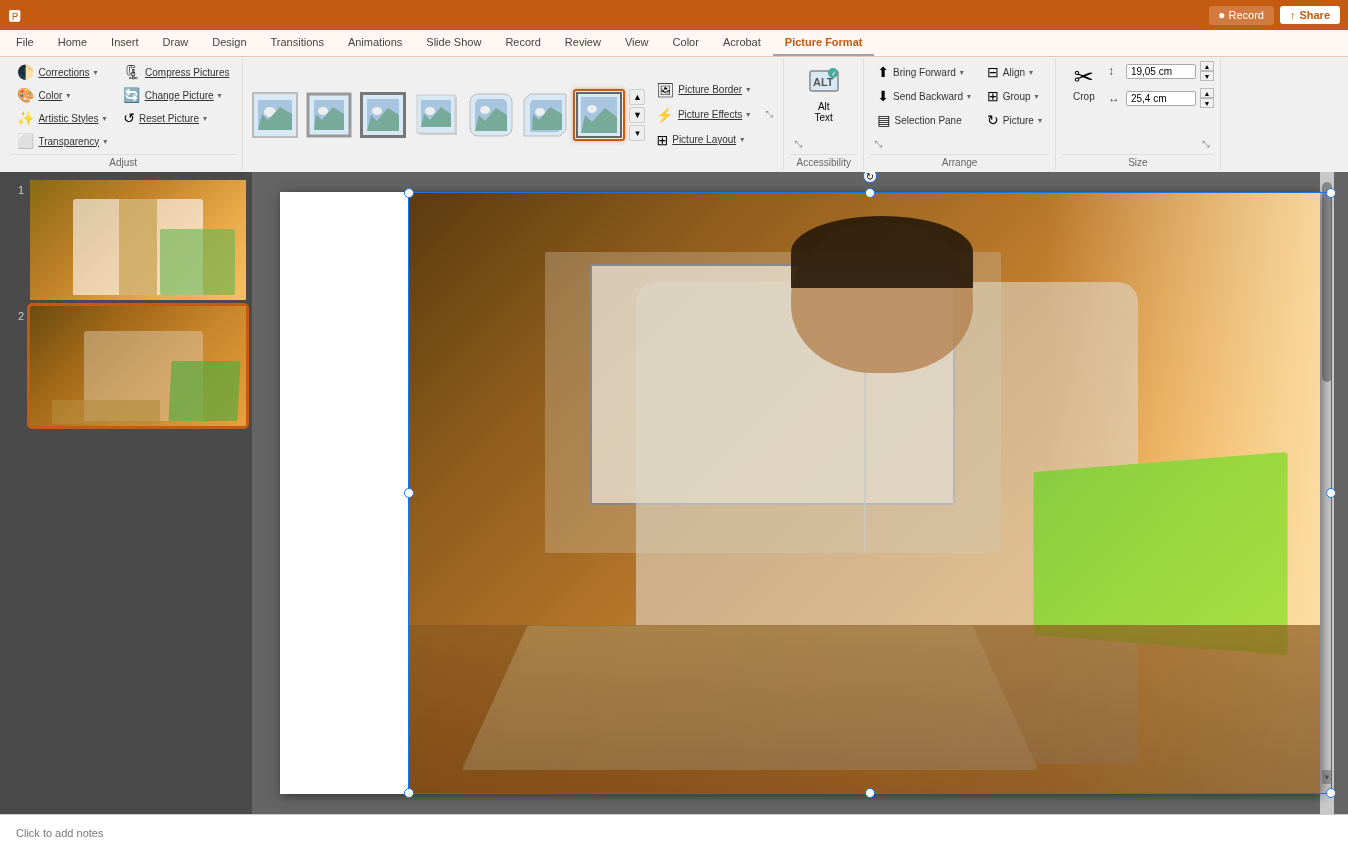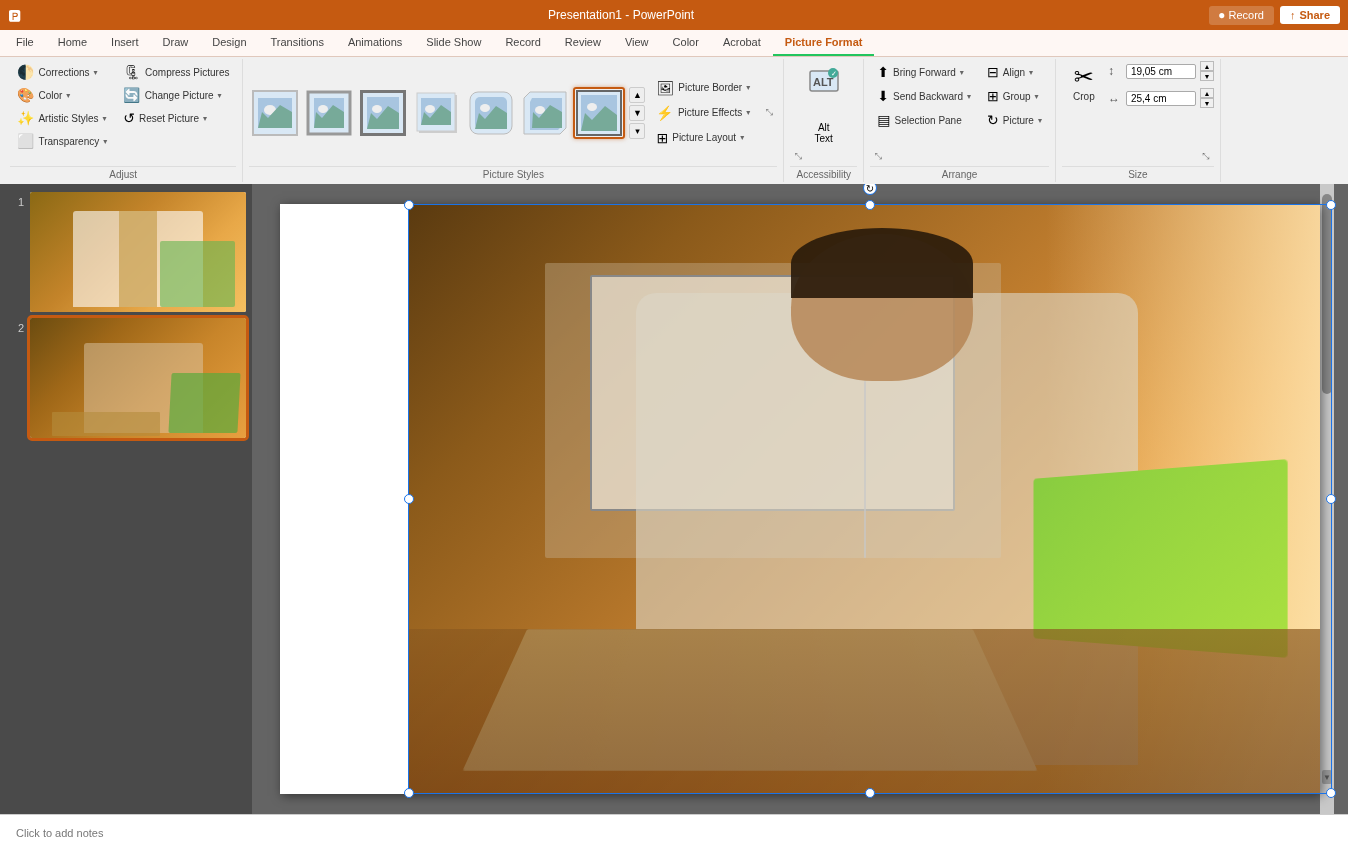--- a/index.html
+++ b/index.html
@@ -16,21 +16,21 @@
     .ribbon-tab.active { color: #c55a11; border-bottom: 2px solid #c55a11; font-weight: 600; }
     .ribbon-content { display: flex; align-items: stretch; padding: 2px 4px; min-height: 90px; }
     .ribbon-group { display: flex; flex-direction: column; border-right: 1px solid #ddd; padding: 2px 6px; min-width: 80px; }
     .ribbon-group-content { display: flex; gap: 2px; align-items: flex-start; flex: 1; }
     .ribbon-group-label { text-align: center; font-size: 10px; color: #666; margin-top: 2px; padding-top: 2px; border-top: 1px solid #ddd; }
     .ribbon-btn { display: flex; flex-direction: column; align-items: center; padding: 3px 6px; border-radius: 3px; cursor: pointer; min-width: 40px; border: 1px solid transparent; }
     .ribbon-btn .icon { font-size: 22px; line-height: 1; }
     .ribbon-btn .label { font-size: 10px; text-align: center; margin-top: 2px; color: #333; white-space: nowrap; }
     .ribbon-btn-small { display: flex; align-items: center; gap: 4px; padding: 2px 6px; border-radius: 3px; cursor: pointer; border: 1px solid transparent; white-space: nowrap; }
     .ribbon-btn-small .icon-sm { font-size: 14px; }
-    .ribbon-btn-small .label-sm { font-size: 10px; color: #333; }
+    .ribbon-btn-small .label-sm { font-size: 10px; color: #333; text-decoration: underline; }
     .ribbon-col { display: flex; flex-direction: column; gap: 1px; }
     .dropdown-arrow { font-size: 8px; color: #666; }
     .style-thumbs { display: flex; gap: 2px; }
     .style-thumb { width: 52px; height: 52px; border: 2px solid transparent; border-radius: 3px; cursor: pointer; display: flex; align-items: center; justify-content: center; overflow: hidden; }
     .style-thumb.active { border-color: #c55a11; box-shadow: 0 0 4px rgba(197,90,17,0.5); }
     .style-thumb svg { width: 46px; height: 46px; }
     .style-scroll { display: flex; flex-direction: column; gap: 2px; }
     .style-scroll-btn { width: 16px; height: 16px; background: #eee; border: 1px solid #ccc; border-radius: 2px; cursor: pointer; display: flex; align-items: center; justify-content: center; font-size: 9px; }
 
     
@@ -74,35 +74,34 @@
     .handle.br { bottom: -5px; right: -5px; }
     .rotate-handle { position: absolute; top: -24px; left: calc(50% - 7px); width: 14px; height: 14px; background: white; border: 1px solid #1a73e8; border-radius: 50%; display: flex; align-items: center; justify-content: center; font-size: 10px; }
 
     
     .notes-bar { background: white; border-top: 1px solid #ccc; height: 36px; display: flex; align-items: center; padding: 0 16px; color: #777; font-size: 11px; cursor: pointer; }
 
     
     .thumb-img { width: 100%; height: 100%; background: linear-gradient(135deg, #8B6914 0%, #c4842a 40%, #e8a848 70%, #f5c060 100%); position: relative; overflow: hidden; }
 
     .ribbon-expand-btn { width: 16px; height: 16px; display: flex; align-items: center; justify-content: center; cursor: pointer; font-size: 9px; color: #666; }
-    .alt-text-btn { display: flex; flex-direction: column; align-items: center; padding: 3px 8px; cursor: pointer; border-radius: 3px; border: 1px solid transparent; gap: 21px; }
+    .alt-text-btn { display: flex; flex-direction: column; align-items: center; padding: 3px 8px; cursor: pointer; border-radius: 3px; border: 1px solid transparent; }
     .alt-text-icon { font-size: 26px; line-height: 1; }
     .alt-text-label { font-size: 10px; text-align: center; white-space: nowrap; }
   </style>
 </head>
 <body>
 
 <div class="title-bar">
   <div class="title-bar-left">
     <span style="font-size:14px;">🅿</span>
     <div class="ribbon-tabs" style="background:transparent;">
       
     </div>
   </div>
-  <span style="flex:1; text-align:center; font-size:12px;">Presentation1 - PowerPoint</span>
   <div class="title-bar-right">
     <button class="title-btn">
       <span>⏺</span>
       <span>Record</span>
     </button>
     <button class="title-btn share-btn">
       <span>↑</span>
       <span>Share</span>
     </button>
   </div>
@@ -115,21 +114,21 @@
   <div class="ribbon-tab">Draw</div>
   <div class="ribbon-tab">Design</div>
   <div class="ribbon-tab">Transitions</div>
   <div class="ribbon-tab">Animations</div>
   <div class="ribbon-tab">Slide Show</div>
   <div class="ribbon-tab">Record</div>
   <div class="ribbon-tab">Review</div>
   <div class="ribbon-tab">View</div>
   <div class="ribbon-tab">Color</div>
   <div class="ribbon-tab">Acrobat</div>
-  <div class="ribbon-tab active" style="color:#c55a11; border-bottom:2px solid #22c55e; font-weight:600;">Picture Format</div>
+  <div class="ribbon-tab active" style="color:#c55a11; border-bottom:2px solid #a3a3a3; font-weight:600;">Picture Format</div>
 </div>
 
 <div class="ribbon-content">
 
   <div class="ribbon-group" style="min-width:170px;">
     <div class="ribbon-group-content">
 
 
       <div class="ribbon-col">
         <div class="ribbon-btn-small">
@@ -262,21 +261,20 @@
           <span class="dropdown-arrow">▾</span>
         </div>
         <div class="ribbon-btn-small">
           <span class="icon-sm">⊞</span>
           <span class="label-sm">Picture Layout</span>
           <span class="dropdown-arrow">▾</span>
         </div>
       </div>
       <div class="ribbon-expand-btn">⤡</div>
     </div>
-    <div class="ribbon-group-label">Picture Styles</div>
   </div>
 
   <div class="ribbon-group" style="min-width:80px;">
     <div class="ribbon-group-content" style="justify-content:center;">
       <div class="alt-text-btn">
         <div class="alt-text-icon">
           <svg width="32" height="32" viewBox="0 0 32 32">
               <rect x="2" y="6" width="28" height="20" rx="2" fill="#d9e8f5" stroke="#888" stroke-width="1.5"></rect>
               <text x="5" y="21" font-size="11" font-weight="bold" fill="#555">ALT</text>
               <circle cx="25" cy="8" r="5" fill="#4a9" stroke="none"></circle>

